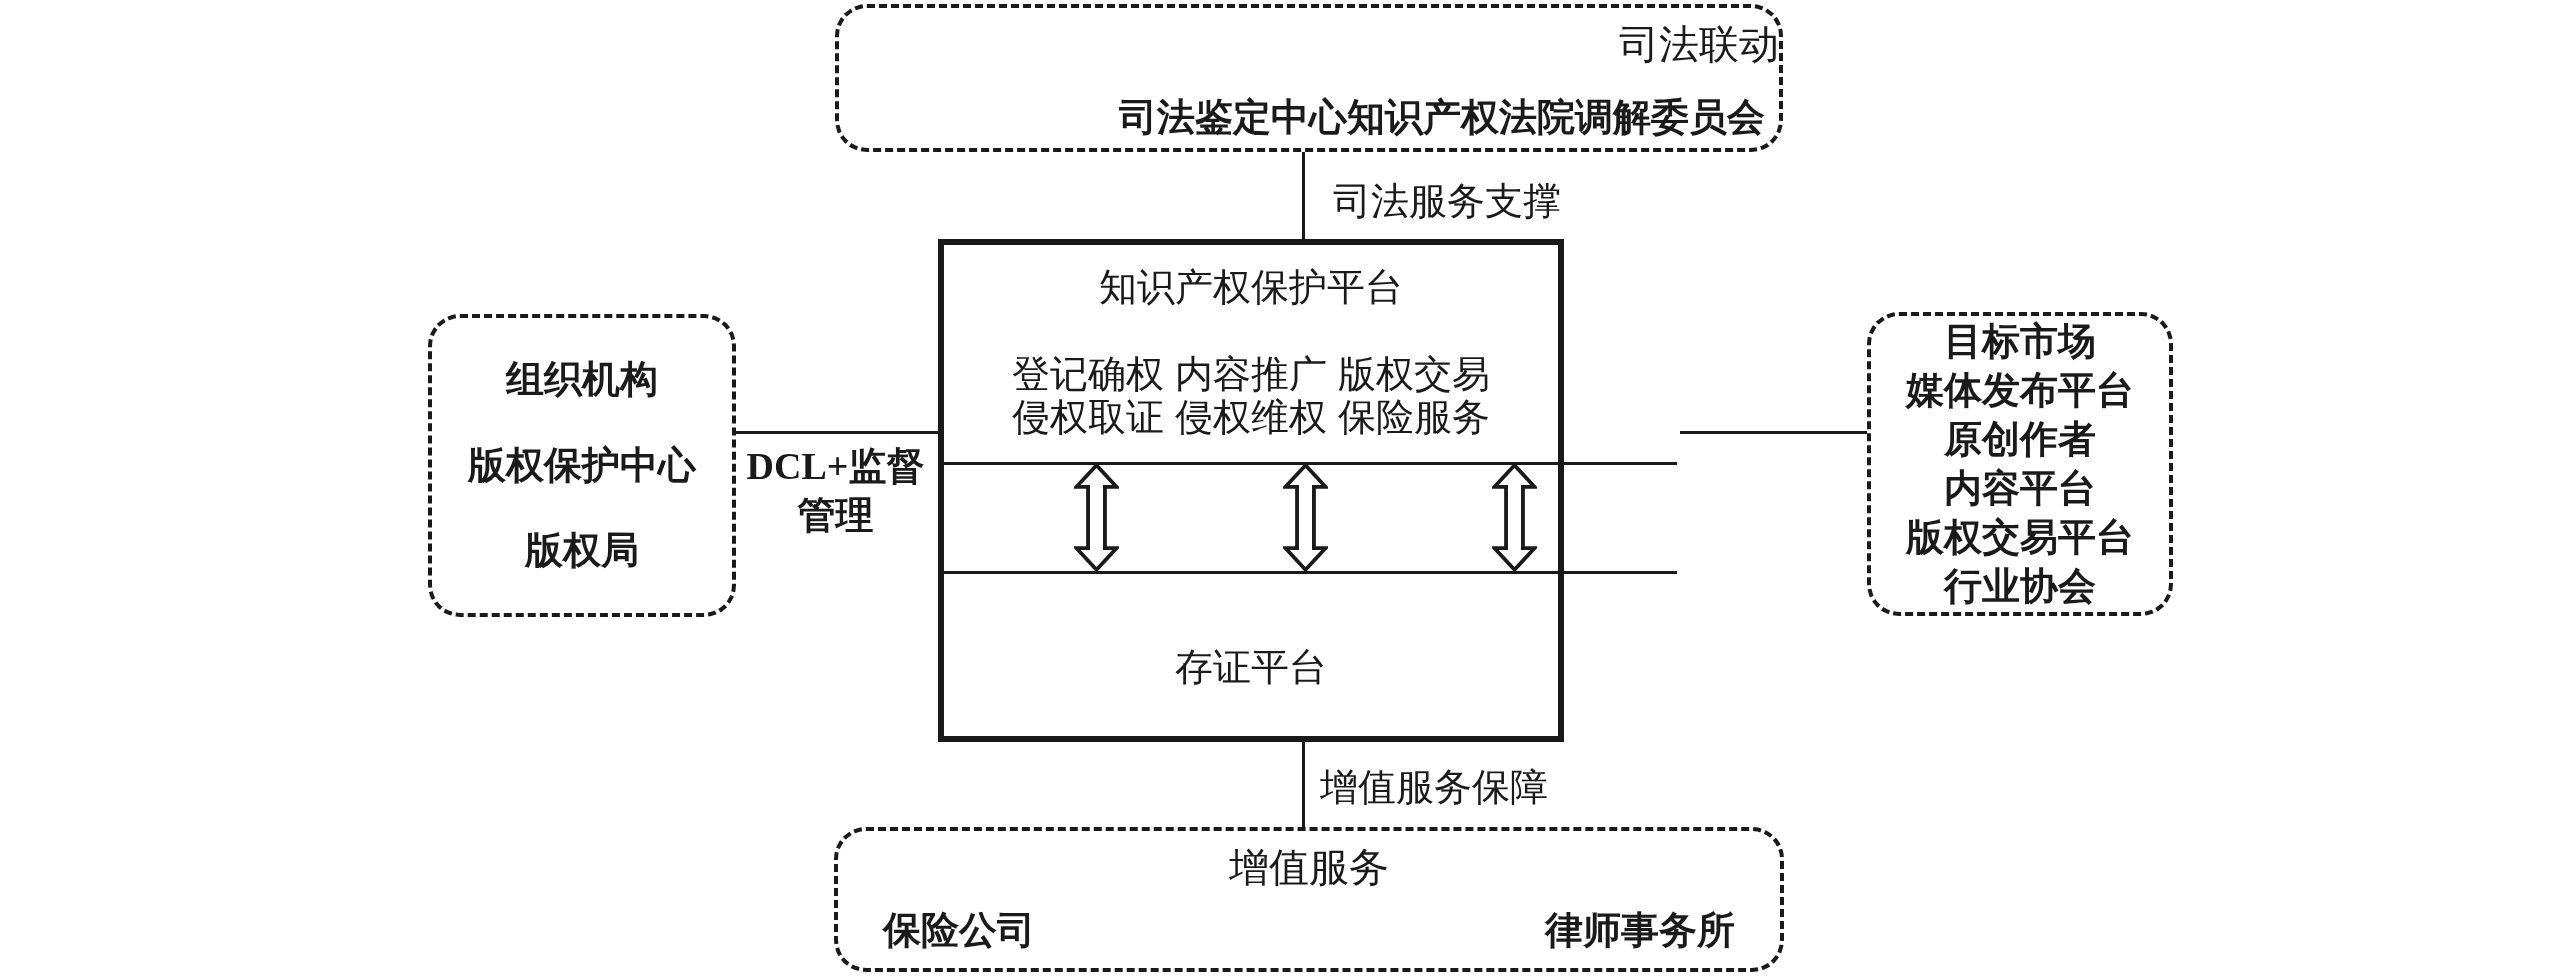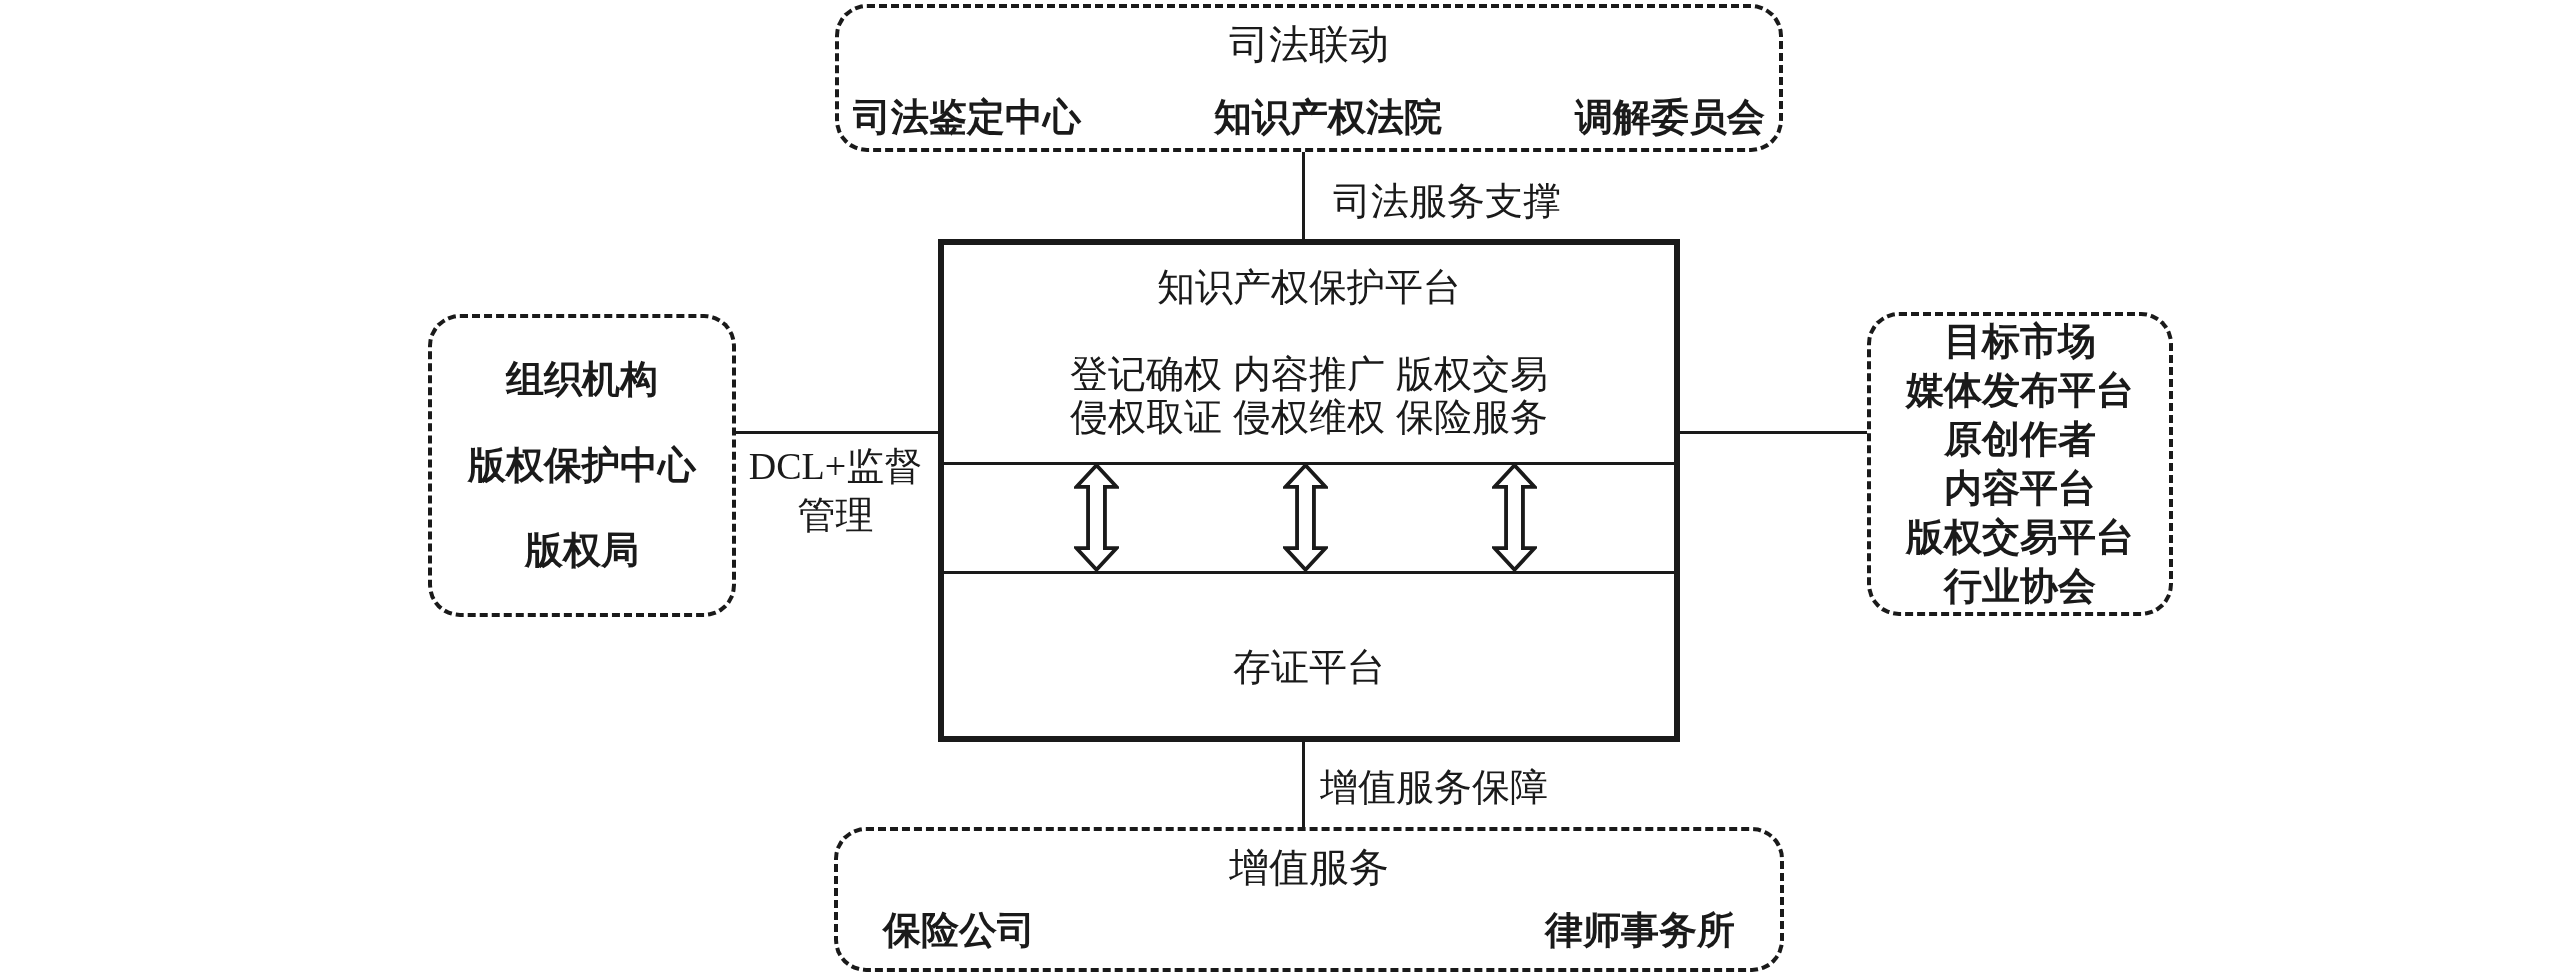--- a/index.html
+++ b/index.html
@@ -113,33 +113,33 @@
     line-height: 49px;
     text-align: center;
     white-space: nowrap;
   }
 </style>
 </head>
 <body>
 
 <div class="canvas">
 
-  <div class="dashed-box hub-box" style="left:835px; top:3.8px; width:948px; height:148px;">
+  <div class="dashed-box hub-box" style="left:835px; top:3.8px; width:948px; height:148px;align-items:flex-end;">
     <div class="hub-title">司法联动</div>
     <div class="spread-row">
       <span class="txt">司法鉴定中心</span>
       <span class="txt">知识产权法院</span>
       <span class="txt">调解委员会</span>
     </div>
   </div>
 
   <div class="vline" style="left:1302px; top:152px; width:3.1px; height:89px;"></div>
   <div class="connector-label" style="left:1333px; top:176px;">司法服务支撑</div>
 
-  <div class="solid-box" style="left:938px; top:239px; width:742px; height:503px;padding-left:24px;">
+  <div class="solid-box" style="left:938px; top:239px; width:626px; height:503px;padding-left:24px;">
     <div class="platform-title">知识产权保护平台</div>
     <div class="columns-row">
       <div class="service-col">
         <div>登记确权</div>
         <div>侵权取证</div>
       </div>
       <div class="service-col">
         <div>内容推广</div>
         <div>侵权维权</div>
       </div>
@@ -170,21 +170,21 @@
     </svg>
   </div>
 
   <div class="dashed-box side-box" style="left:428px; top:314px; width:308px; height:303px;">
     <div class="txt">组织机构</div>
     <div class="txt">版权保护中心</div>
     <div class="txt">版权局</div>
   </div>
 
   <div class="hline" style="left:736px; top:431px; width:202px; height:3.1px;"></div>
-  <div class="connector-label-2line" style="left:733px; top:442px; width:205px;">
+  <div class="connector-label-2line" style="left:733px; top:442px; width:205px;font-weight:bold;">
     <div>DCL+监督</div>
     <div>管理</div>
   </div>
 
   <div class="dashed-box side-box" style="left:1867px; top:312px; width:306px; height:304px;">
     <div class="txt">目标市场</div>
     <div class="txt">媒体发布平台</div>
     <div class="txt">原创作者</div>
     <div class="txt">内容平台</div>
     <div class="txt">版权交易平台</div>

